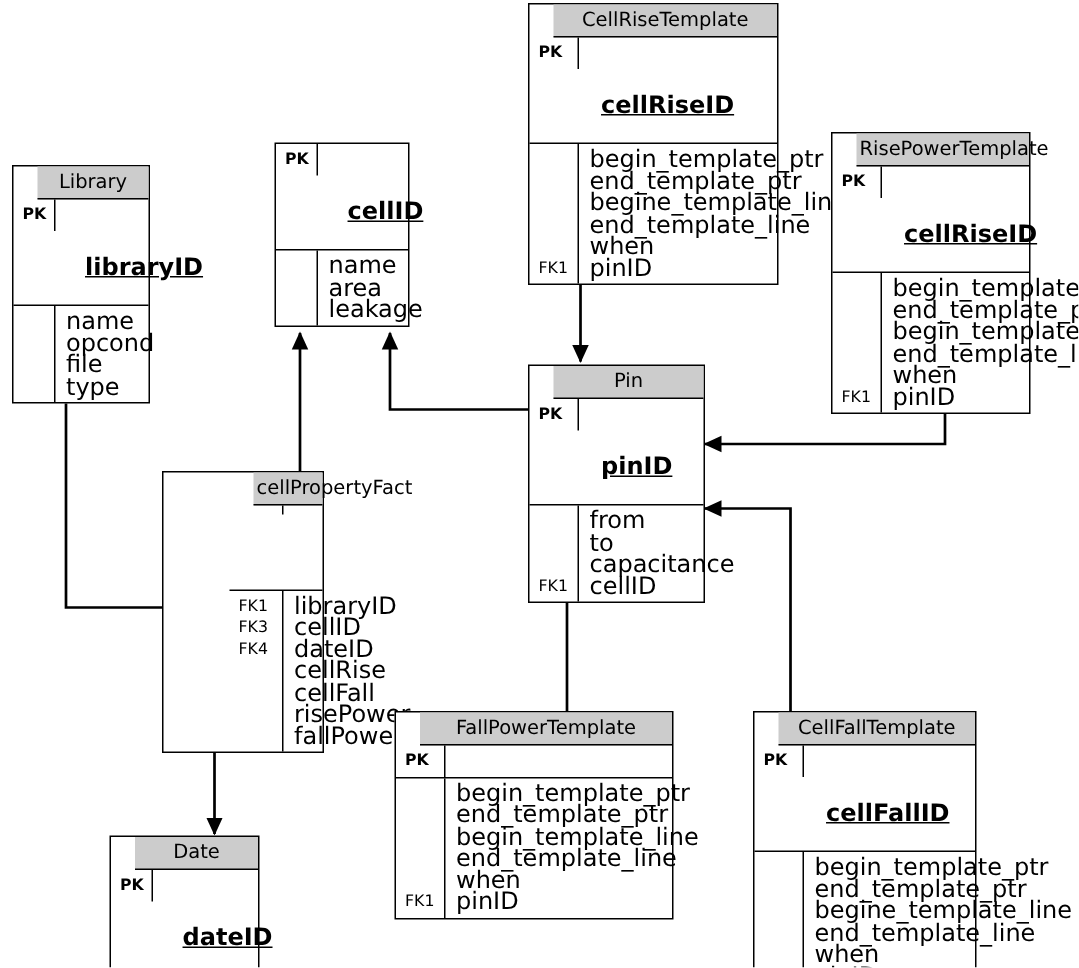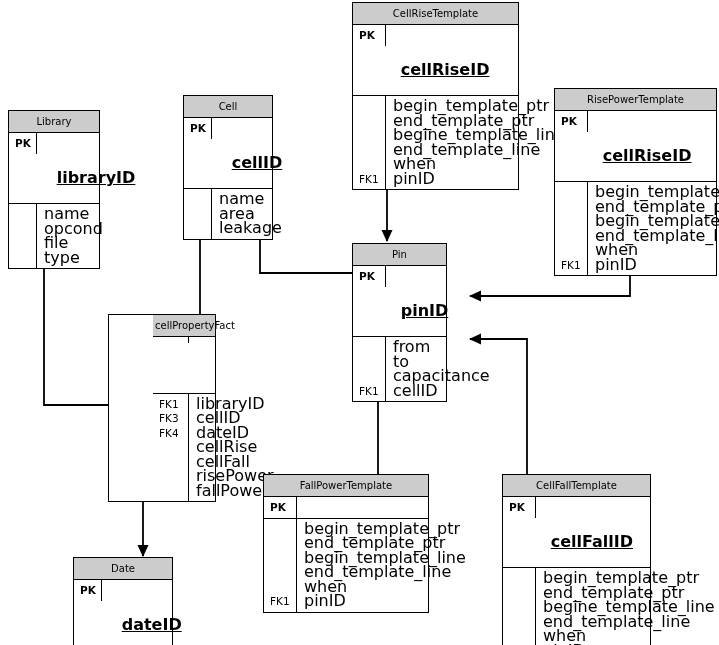--- a/index.html
+++ b/index.html
@@ -14,24 +14,25 @@
     position:absolute;
     box-sizing:border-box;
     border:1.5px solid #000;
     background:#ffffff;
     z-index:3;
   }
   .ent-title{
     background:#cccccc;
     border-bottom:1.5px solid #000;
     text-align:center;
-    font-size:10px;
+    font-size:13px;
     color:#000;
     padding:4px 2px 4px 2px;
     line-height:13px;
+    margin-left:16px;
   }
   .ent-section{
     display:flex;
     align-items:stretch;
   }
   .ent-section.pk{
     border-bottom:1.5px solid #000;
     flex-direction:column;
   }
   .col-key{
@@ -110,21 +111,20 @@
     <div class="ent-section">
       <div class="col-key" style="width:28px;"></div>
       <div class="col-attr">name
 opcond
 file
 type</div>
     </div>
   </div>
 
   <div class="entity" style="left:183px;top:95px;width:90px;">
-    <div class="ent-title">Cell</div>
     <div class="ent-section pk">
       <div class="col-key bold" style="width:28px;">PK</div>
       <div class="col-attr">
         <span class="pk-name">cellID</span>
       </div>
     </div>
     <div class="ent-section">
       <div class="col-key" style="width:28px;"></div>
       <div class="col-attr">name
 area
@@ -149,21 +149,21 @@
 FK1</div>
       <div class="col-attr">begin_template_ptr
 end_template_ptr
 begine_template_line
 end_template_line
 when
 pinID</div>
     </div>
   </div>
 
-  <div class="entity" style="left:554px;top:88px;width:163px;">
+  <div class="entity" style="left:554px;top:88px;width:133px;">
     <div class="ent-title">RisePowerTemplate</div>
     <div class="ent-section pk">
       <div class="col-key bold" style="width:33px;">PK</div>
       <div class="col-attr">
         <span class="pk-name">cellRiseID</span>
       </div>
     </div>
     <div class="ent-section">
       <div class="col-key" style="width:33px;">
 
@@ -173,21 +173,21 @@
 FK1</div>
       <div class="col-attr">begin_template_ptr
 end_template_ptr
 begin_template_line
 end_template_line
 when
 pinID</div>
     </div>
   </div>
 
-  <div class="entity" style="left:352px;top:243px;width:95px;">
+  <div class="entity" style="left:352px;top:243px;width:118px;">
     <div class="ent-title">Pin</div>
     <div class="ent-section pk">
       <div class="col-key bold" style="width:33px;">PK</div>
       <div class="col-attr">
         <span class="pk-name">pinID</span>
       </div>
     </div>
     <div class="ent-section">
       <div class="col-key" style="width:33px;">
 
@@ -229,21 +229,21 @@
       <div class="col-attr">
         <span class="pk-name">dateID</span>
       </div>
     </div>
     <div class="ent-section">
       <div class="col-key" style="width:28px;"></div>
       <div class="col-attr">workWeek</div>
     </div>
   </div>
 
-  <div class="entity" style="left:263px;top:474px;width:166px;">
+  <div class="entity" style="left:263px;top:474px;width:186px;">
     <div class="ent-title">FallPowerTemplate</div>
     <div class="ent-section pk">
       <div class="col-key bold" style="width:33px;">PK</div>
     </div>
     <div class="ent-section">
       <div class="col-key" style="width:33px;">
 
 
 
 

